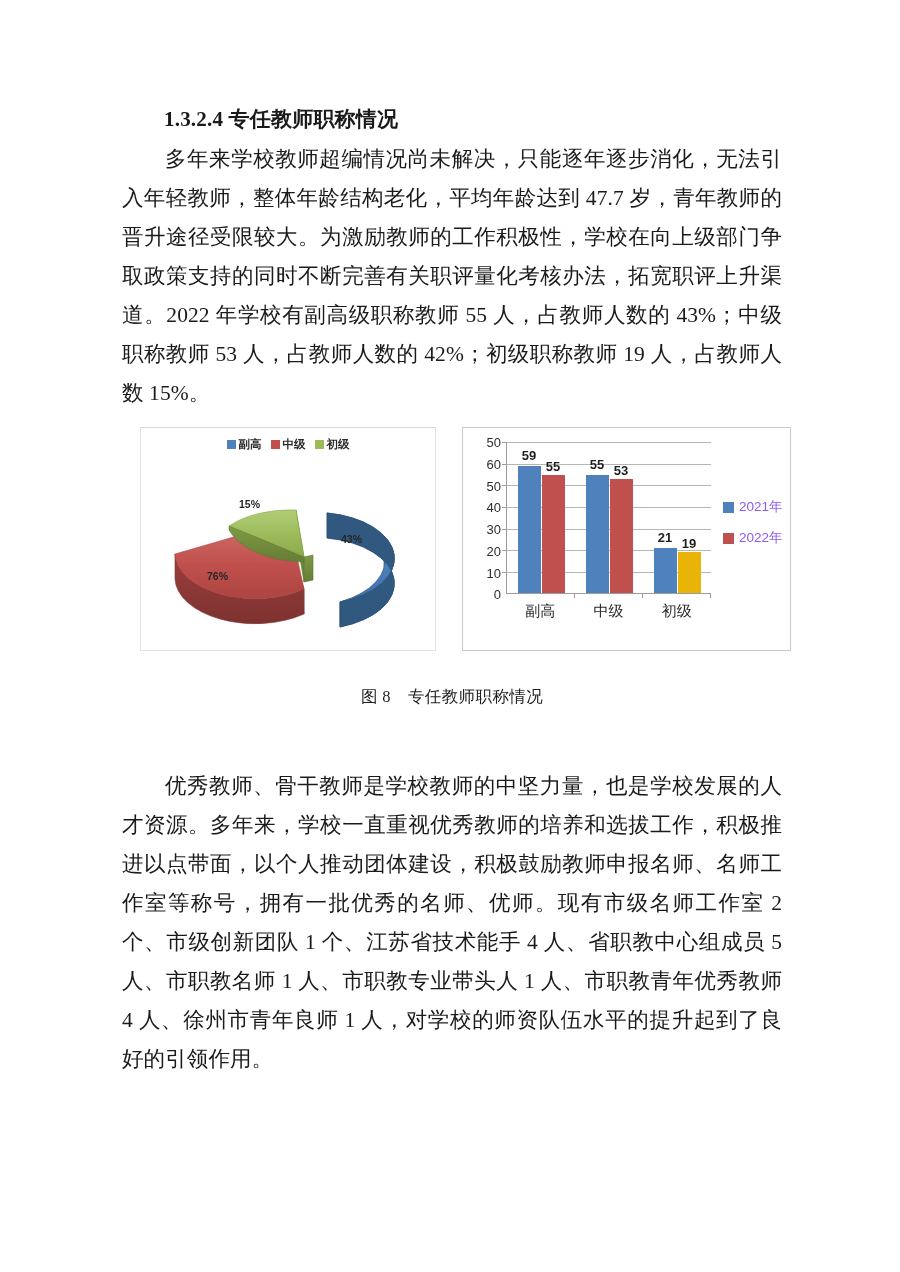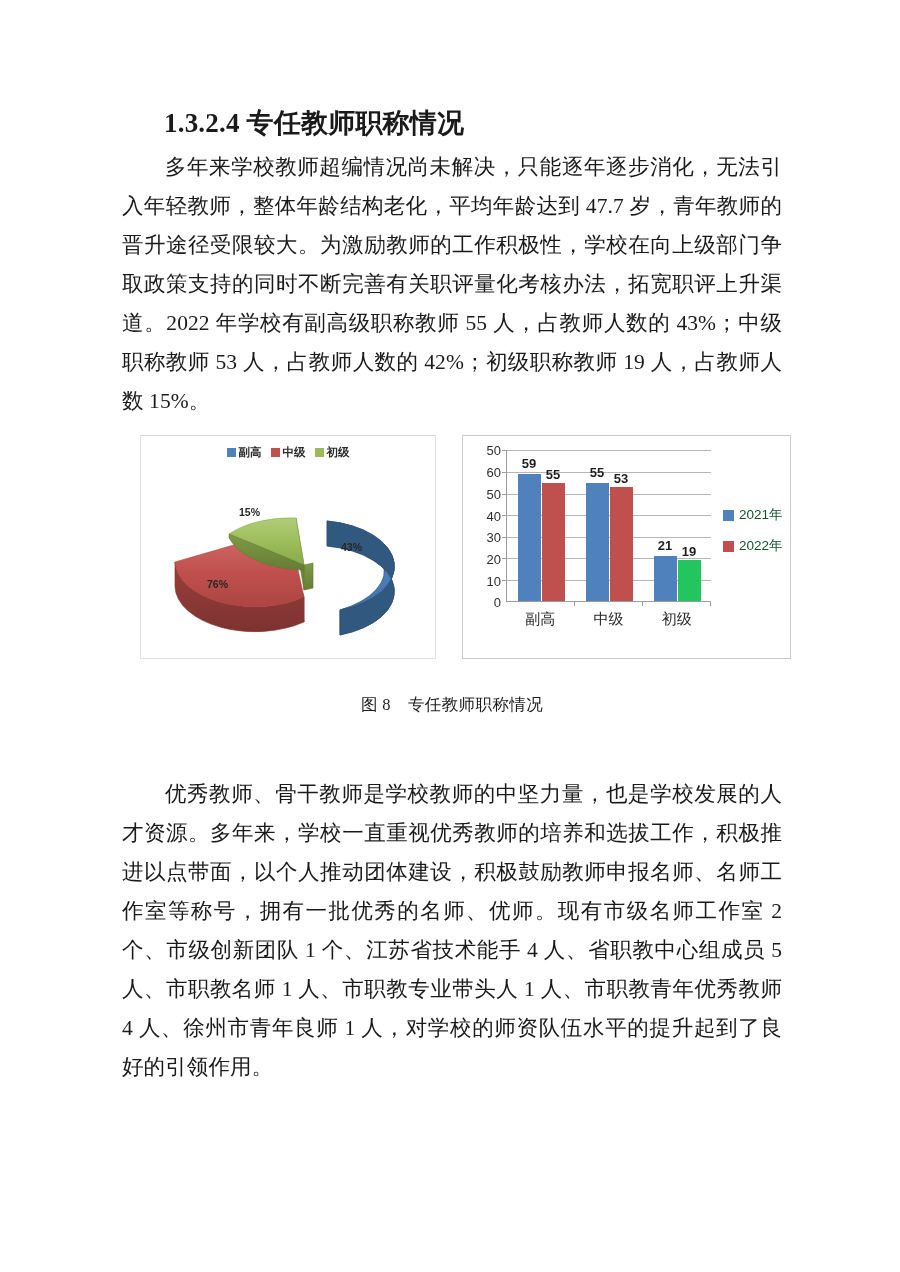--- a/index.html
+++ b/index.html
@@ -19,21 +19,21 @@
     padding: 0;
   }
   .content {
     position: absolute;
     left: 122px; top: 0;
     width: 660px;
   }
 
   
   .h-sec {
-    font-size: 27px;
+    font-size: 21px;
     font-weight: bold;
     letter-spacing: 0.2px;
     margin: 0;
     padding-left: 42px;
     line-height: 1.35;
     font-family: "Liberation Serif", "DejaVu Serif", serif;
   }
 
   
   .para {
@@ -193,21 +193,21 @@
     font-size: 15px;
     color: #262626;
   }
   .xlabels span { flex: 1 1 0; text-align: center; }
 
   .bar-legend {
     position: absolute;
     left: 252px; top: 64px;
     font-family: "Liberation Sans", "DejaVu Sans", sans-serif;
     font-size: 13.5px;
-    color: #14532d;
+    color: #8b5cf6;
   }
   .bar-legend .lrow {
     display: flex;
     align-items: center;
     gap: 5px;
     margin-bottom: 13px;
     white-space: nowrap;
   }
   .bar-legend .sw { width: 11px; height: 11px; display: inline-block; }
 
@@ -377,21 +377,21 @@
                 </div>
                 <div class="bar s2" style="height:75.71%;background:#C0504D">
                   <span class="vlab">53</span>
                 </div>
               </div>
 
               <div class="grp">
                 <div class="bar s1" style="height:30%;background:#4F81BD">
                   <span class="vlab">21</span>
                 </div>
-                <div class="bar s2" style="height:27.14%;background:#22c55e">
+                <div class="bar s2" style="height:27.14%;background:#eab308">
                   <span class="vlab">19</span>
                 </div>
               </div>
             </div>
           </div>
 
           <div class="xlabels">
             <span>副高</span>
             <span>中级</span>
             <span>初级</span>

